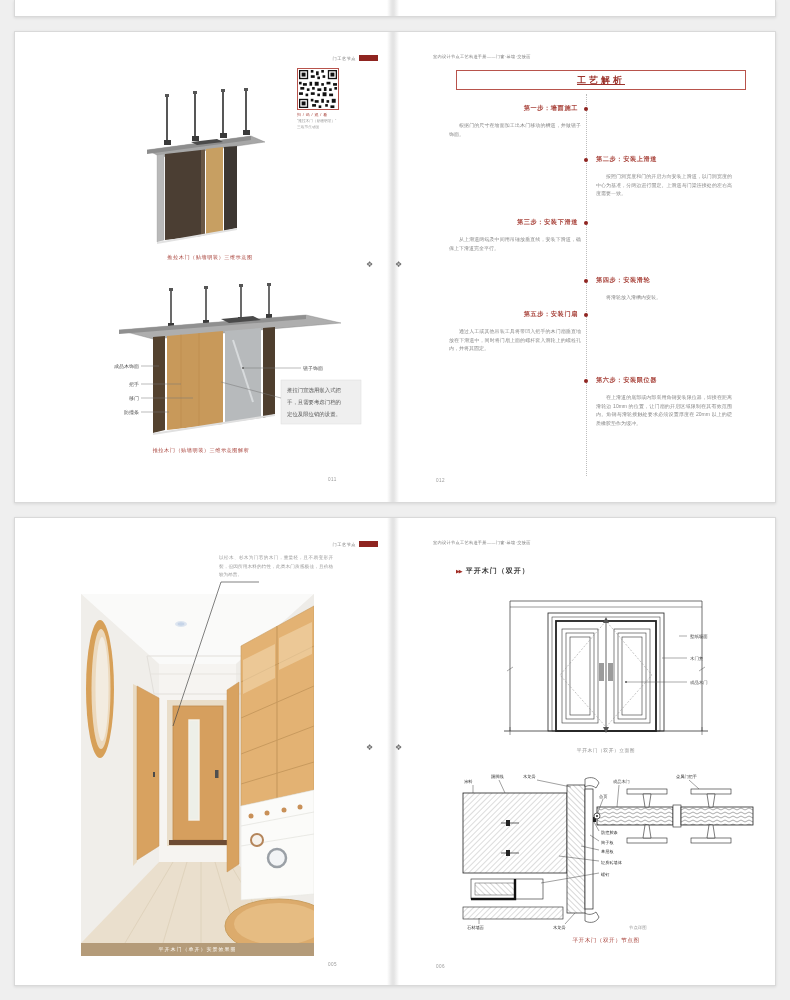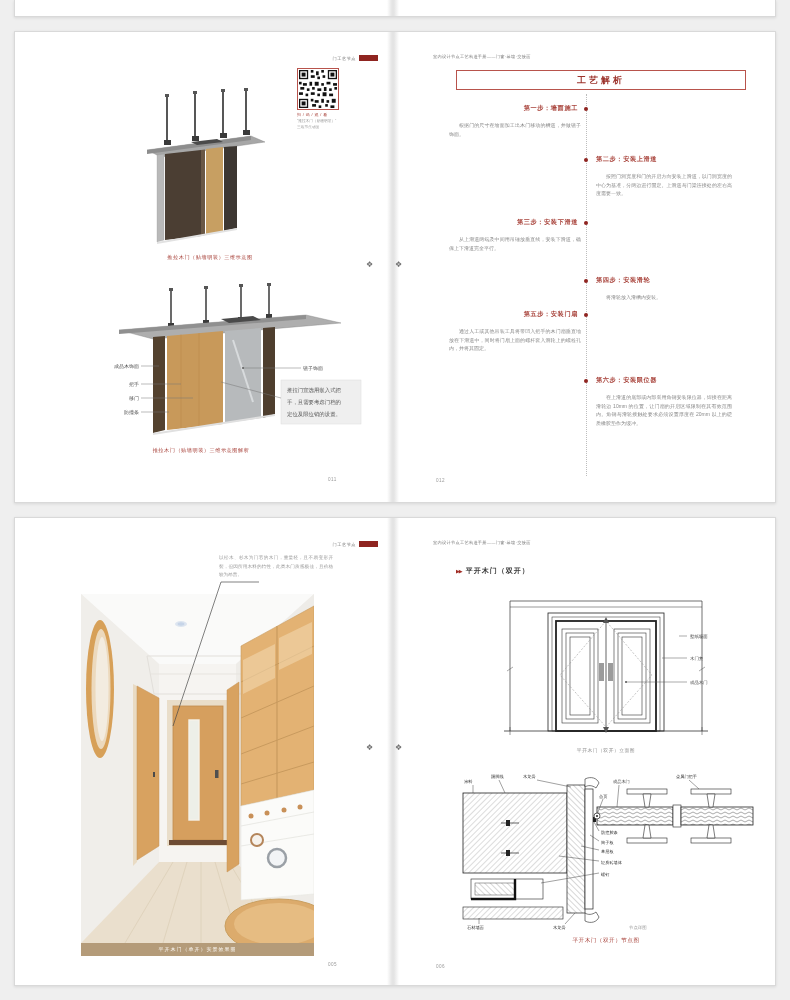--- a/index.html
+++ b/index.html
@@ -186,21 +186,21 @@
     </svg>
 
     <div class="abs cap-red" style="left:80px;top:415px;width:212px;">推拉木门（贴墙明装）三维示意图解析</div>
 
     <div class="abs pagenum" style="left:313px;top:445px;">011</div>
   </div>
 
   <div class="abs" style="left:381px;top:0;width:379px;height:470px;">
     <div class="abs hdr-book" style="left:37px;top:22px;">室内设计节点工艺构造手册——门窗·幕墙·交接面</div>
 
-    <div class="abs title-box" style="left:60px;top:38px;width:288px;height:18px;">工艺解析</div>
+    <div class="abs title-box" style="left:60px;top:38px;width:288px;height:18px;text-decoration:underline;">工艺解析</div>
 
     <div class="abs dotline" style="left:190px;top:62px;height:382px;"></div>
 
     <span class="abs dot" style="left:188px;top:75px;"></span>
     <span class="abs dot" style="left:188px;top:126px;"></span>
     <span class="abs dot" style="left:188px;top:189px;"></span>
     <span class="abs dot" style="left:188px;top:247px;"></span>
     <span class="abs dot" style="left:188px;top:281px;"></span>
     <span class="abs dot" style="left:188px;top:347px;"></span>
 

